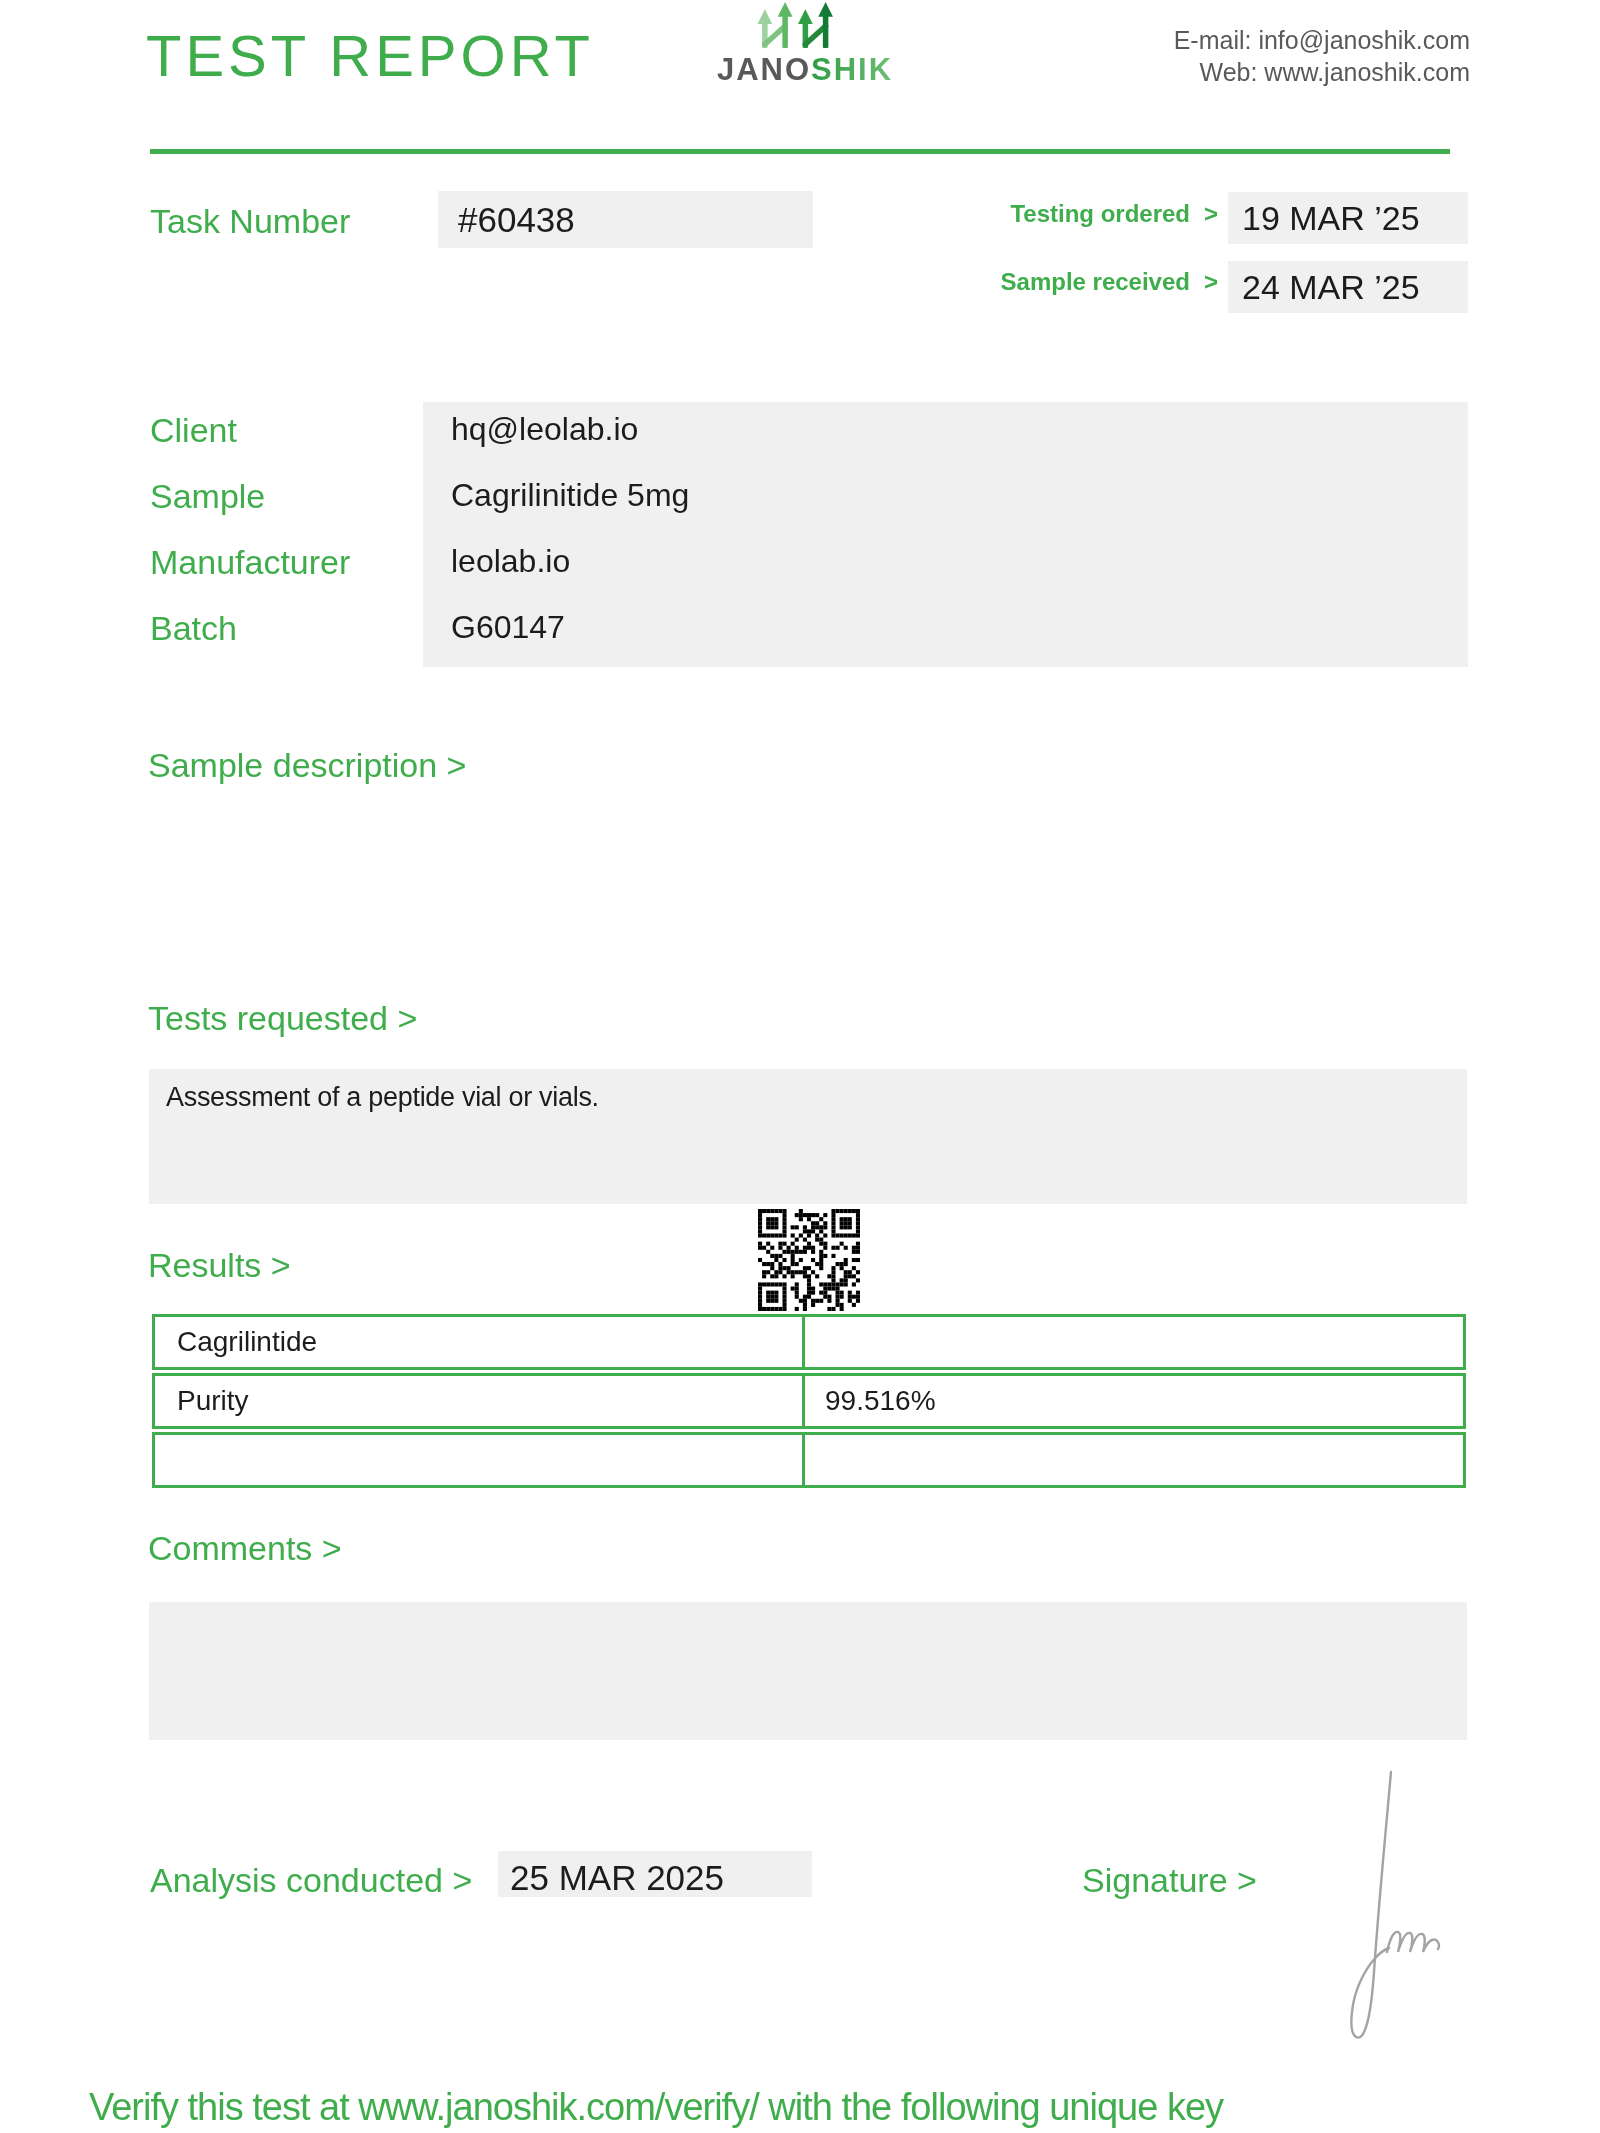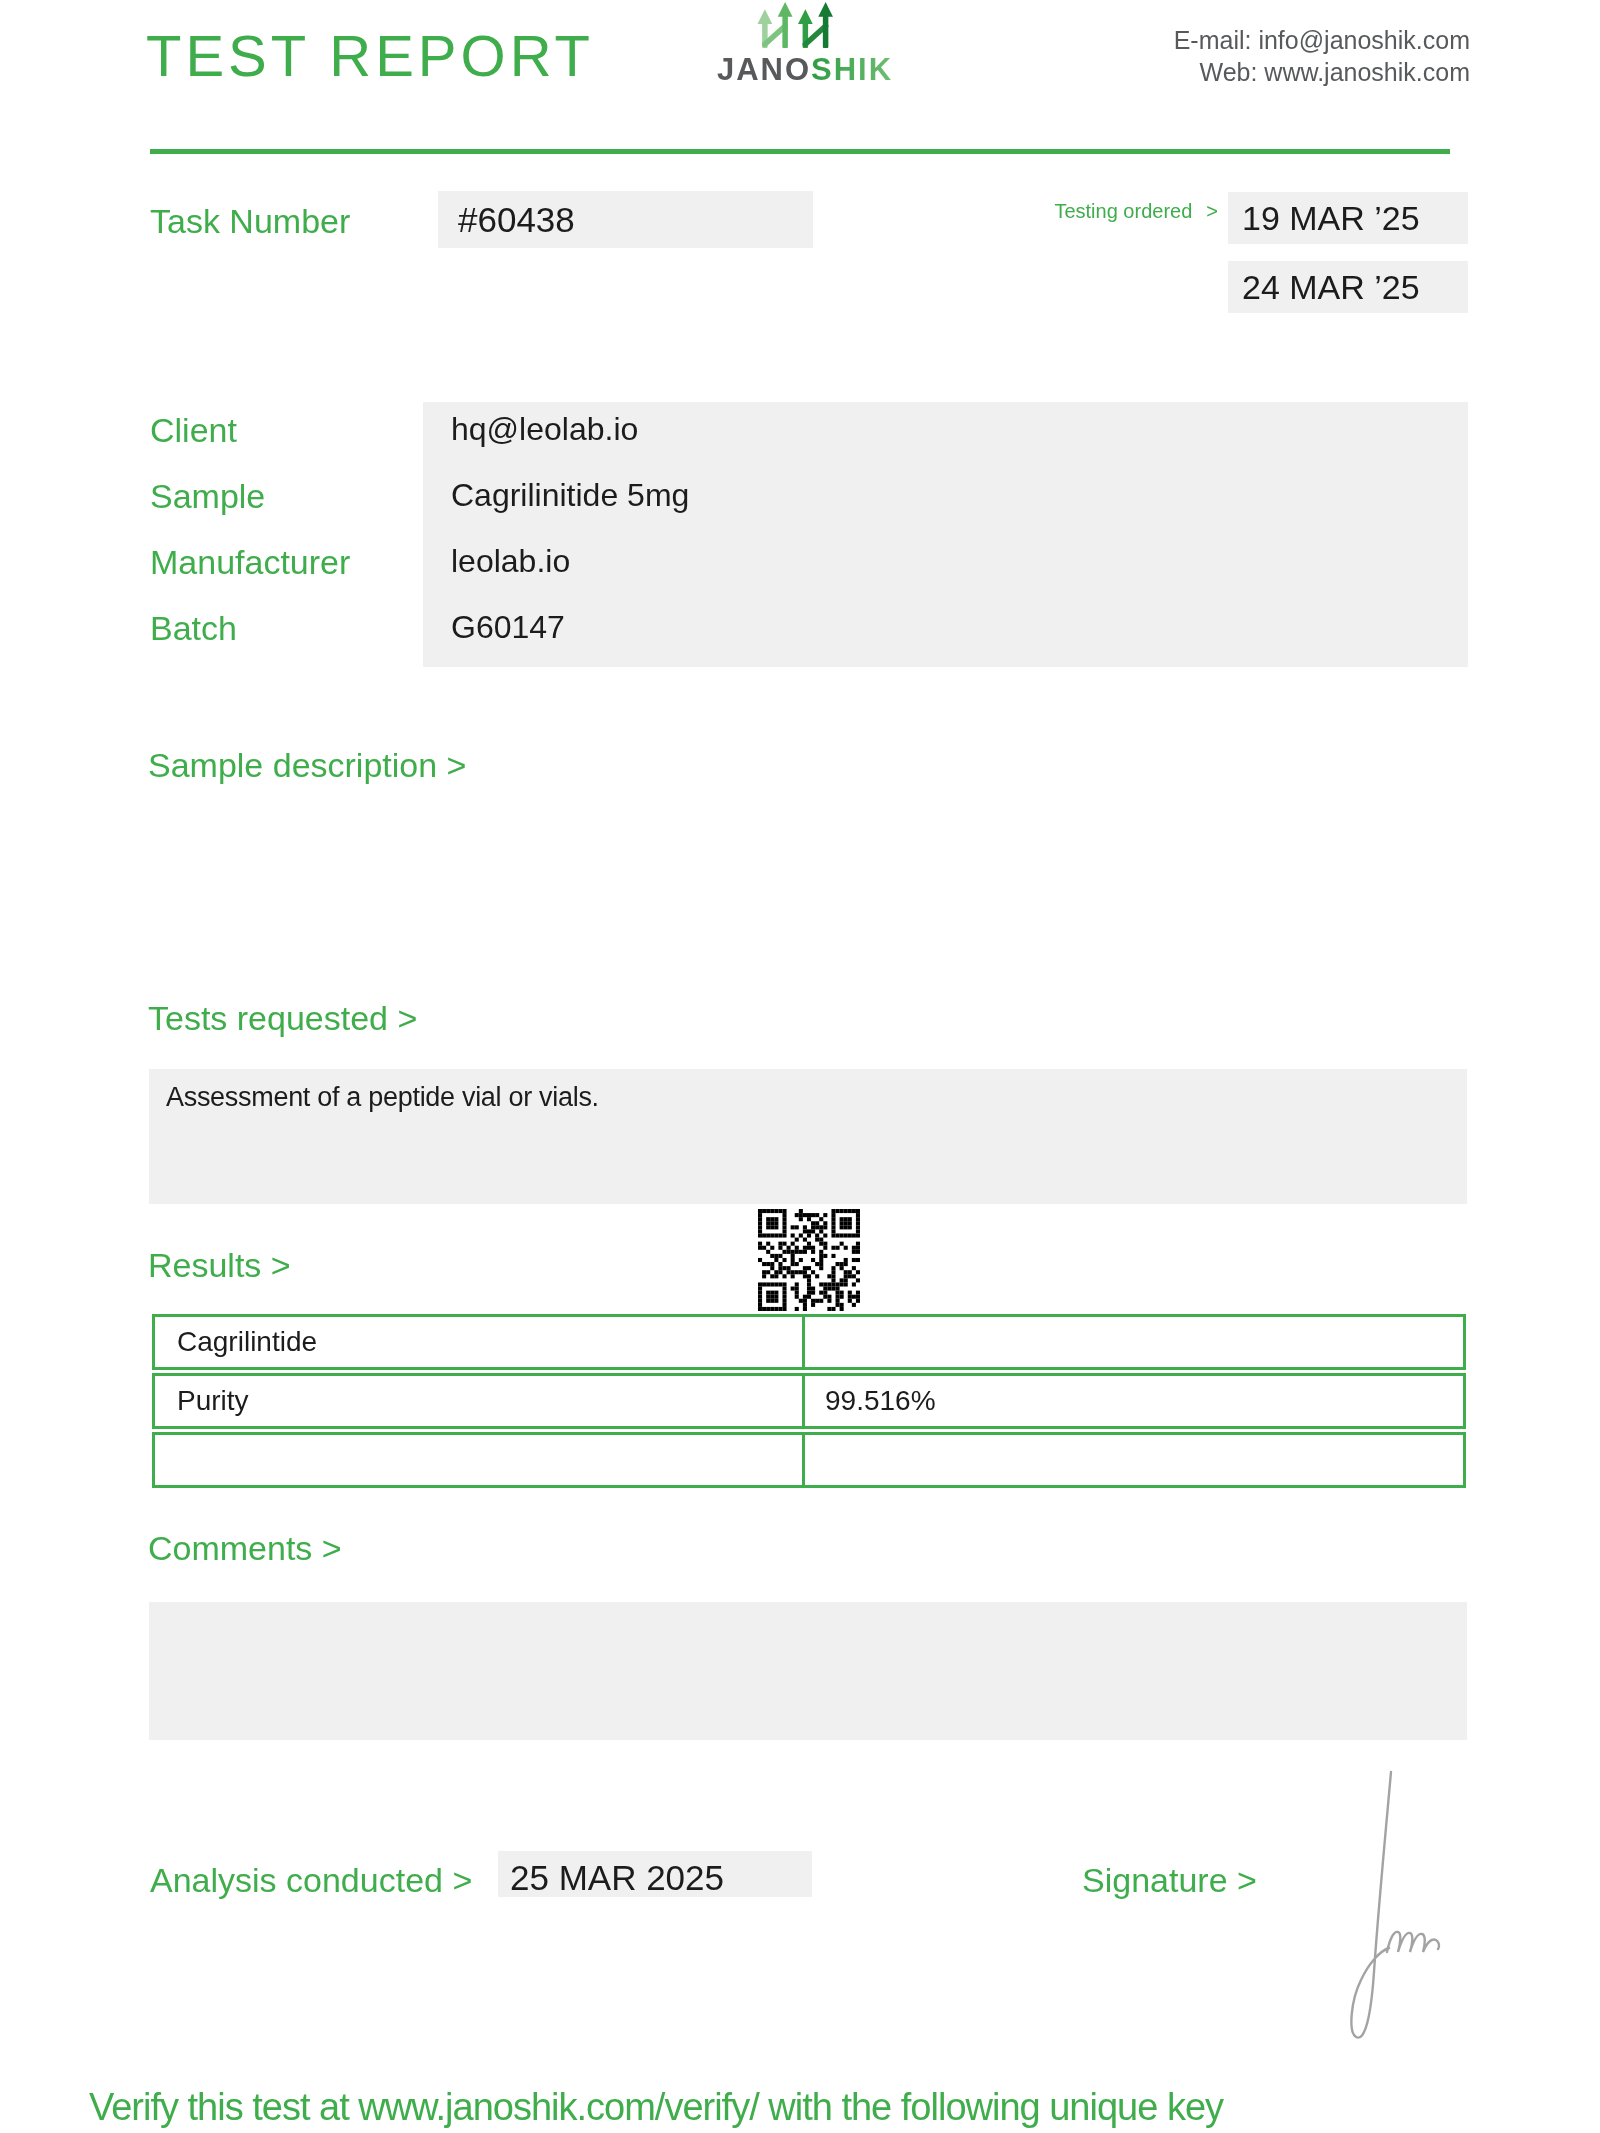--- a/index.html
+++ b/index.html
@@ -19,21 +19,21 @@
   .logo-icon{position:absolute;left:748px;top:2px;width:100px;height:46px;}
   .logo-text{position:absolute;left:640px;top:52px;width:330px;text-align:center;font-size:31px;font-weight:700;letter-spacing:2px;white-space:nowrap;}
   .logo-text .jano{color:var(--gray-text);}
   .logo-text .shik{color:var(--accent);background:linear-gradient(90deg,#2E9C43,#6FBE74);-webkit-background-clip:text;background-clip:text;-webkit-text-fill-color:transparent;}
   .contact{position:absolute;right:130px;top:24px;text-align:right;font-size:25px;line-height:32px;color:var(--gray-text);white-space:nowrap;}
   .rule{position:absolute;left:150px;top:149px;width:1300px;height:5px;background:var(--accent);}
 
   
   .task-label{position:absolute;left:150px;top:202px;font-size:34px;color:var(--accent);white-space:nowrap;}
   .task-box{position:absolute;left:423px;top:191px;width:375px;height:57px;background:var(--box-gray);line-height:57px;padding-left:20px;box-sizing:border-box;font-size:35px;margin-left:15px;}
-  .meta-label{position:absolute;left:700px;width:518px;text-align:right;font-size:20px;color:var(--accent);white-space:nowrap;}
+  .meta-label{position:absolute;left:700px;width:518px;text-align:right;font-size:24px;color:var(--accent);white-space:nowrap;font-weight:bold;}
   .meta-label .arrow{margin-left:14px;}
   .ordered-label{top:200px;}
   .received-label{top:268px;}
   .date-box{position:absolute;left:1228px;width:240px;height:52px;background:var(--box-gray);line-height:52px;padding-left:14px;box-sizing:border-box;font-size:34px;white-space:nowrap;}
   .ordered-box{top:192px;}
   .received-box{top:261px;}
 
   
   .detail-label{position:absolute;left:150px;font-size:34px;color:var(--accent);white-space:nowrap;}
   .detail-box{position:absolute;left:423px;width:1045px;height:67px;background:var(--box-gray);line-height:55px;padding-left:28px;box-sizing:border-box;font-size:32px;white-space:nowrap;}
@@ -111,20 +111,23 @@
     <span>#60438</span>
   </div>
 
   <div class="meta-label ordered-label">
     <span>Testing ordered</span><span class="arrow">&gt;</span>
   </div>
   <div class="date-box ordered-box">
     <span>19 MAR ’25</span>
   </div>
 
+  <div class="meta-label received-label">
+    <span>Sample received</span><span class="arrow">&gt;</span>
+  </div>
   <div class="date-box received-box">
     <span>24 MAR ’25</span>
   </div>
 
   <div class="detail-label dl0">Client</div>
   <div class="detail-box db0"><span>hq@leolab.io</span></div>
 
   <div class="detail-label dl1">Sample</div>
   <div class="detail-box db1"><span>Cagrilinitide 5mg</span></div>
 

